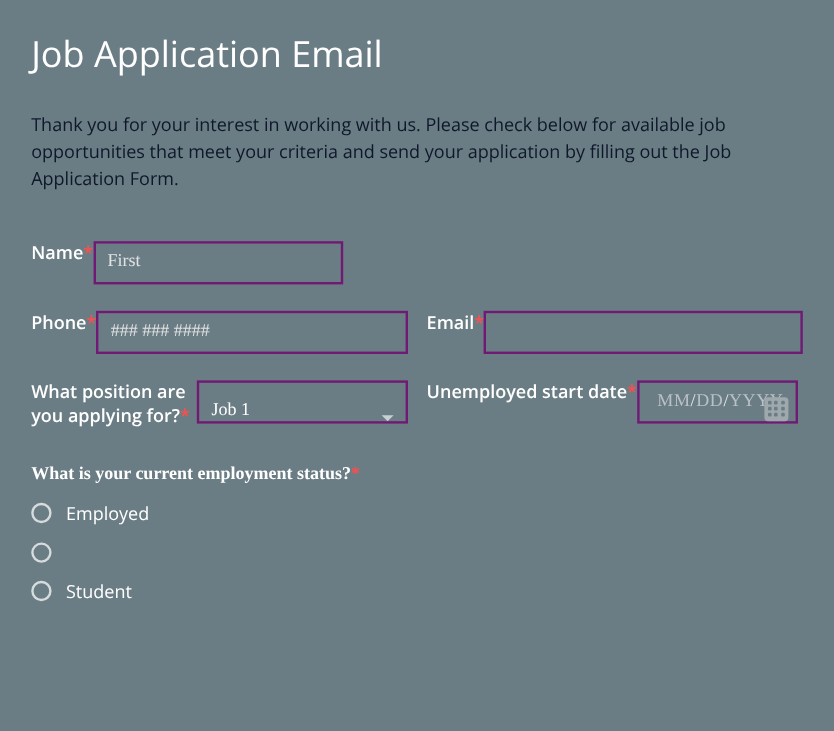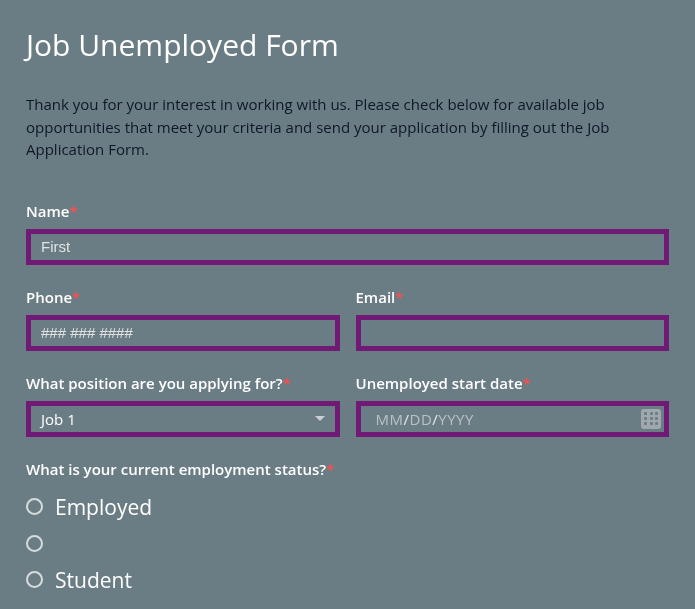--- a/index.html
+++ b/index.html
@@ -21,44 +21,45 @@
     font-size: 15px;
     line-height: 1.5;
     margin-bottom: 40px;
     color: #0f172a;
   }
   .row {
     display: flex;
     gap: 16px;
     margin-bottom: 22px;
   }
-  .col { flex: 1; display: flex; flex-direction: column; }
+  .col { flex: 1; display: flex; }
   label.field-label {
     font-size: 15px;
     font-weight: 600;
     margin-bottom: 8px;
     color: #fff;
   }
   .req { color: #ff4d4d; }
   input.text, .select, .date-input {
     width: 100%;
     height: 36px;
     background: transparent;
-    border: 5px solid #701a75;
+    border: 2px solid #701a75;
     color: #fff;
     font-size: 15px;
     padding: 0 10px;
     outline: none;
+    font-family: Liberation Serif, serif;
   }
   input.text::placeholder { color: #e8e8e8; opacity: 0.95; }
   .name-pair { display: flex; gap: 16px; }
   .name-pair input { flex: 1; }
   .select {
     display: flex;
-    align-items: center;
+    align-items: flex-end;
     justify-content: space-between;
     cursor: pointer;
   }
   .select .caret {
     width: 0; height: 0;
     border-left: 5px solid transparent;
     border-right: 5px solid transparent;
     border-top: 5px solid #c8d0d3;
   }
   .date-wrap { position: relative; }
@@ -78,38 +79,39 @@
     flex-direction: column;
     padding: 3px 3px 2px 3px;
     gap: 2px;
   }
   .cal-icon .dots { display:flex; justify-content:space-between; }
   .cal-icon .dot { width:3px; height:3px; background:#6b7d84; border-radius:1px;}
   .section-label {
     font-size: 15px;
     font-weight: 600;
     margin-bottom: 14px;
+    font-family: Liberation Serif, serif;
   }
   .radio-group { display: flex; flex-direction: column; gap: 14px; }
   .radio-item {
     display: flex; align-items: center; gap: 12px;
-    font-size: 21px;
+    font-size: 15px;
     cursor: pointer;
   }
   .radio-circle {
     width: 17px; height: 17px;
     border: 2px solid #d6dcde;
     border-radius: 50%;
     flex-shrink: 0;
   }
 </style>
 </head>
 <body>
 
-<h1>Job Unemployed Form</h1>
+<h1>Job Application Email</h1>
 
 <p class="intro">Thank you for your interest in working with us. Please check below for available job opportunities that meet your criteria and send your application by filling out the Job Application Form.</p>
 
 <div class="row">
   <div class="col" style="flex:0 0 100%;">
     <label class="field-label">
       <span>Name</span><span class="req">*</span>
     </label>
     <div class="name-pair">
       <input class="text" type="text" placeholder="First" style="">

